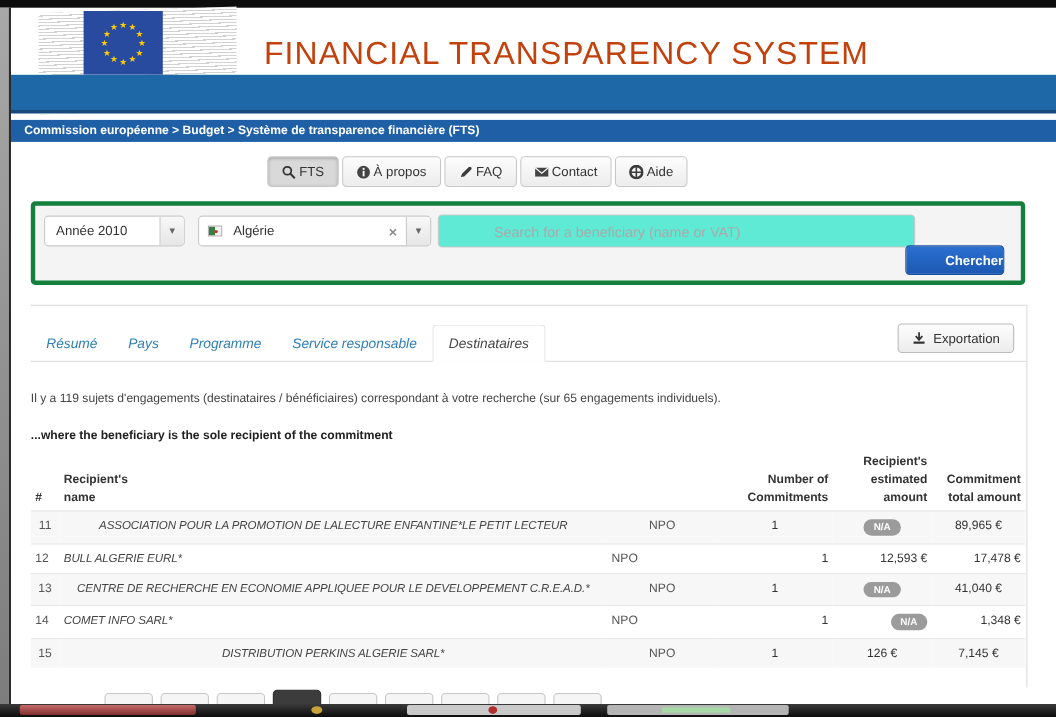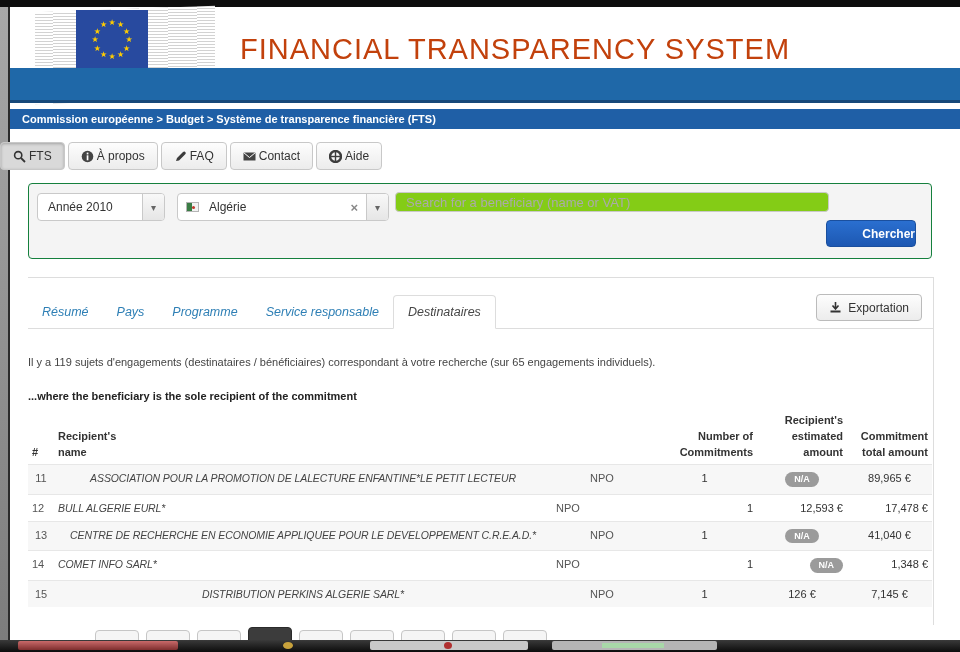--- a/index.html
+++ b/index.html
@@ -20,43 +20,43 @@
     font-size:9.5px; color:#3f3f3f; line-height:1.2; padding:3px 0 0 5px; }
   .app-title { position:absolute; left:240px; top:33px; font-size:29px; letter-spacing:1px;
     color:#c2410c; white-space:nowrap; }
 
   .band { position:absolute; left:10px; top:68px; width:950px; height:35px; background:#1f68a8;
     border-bottom:3px solid #17497a; }
   .breadcrumb { position:absolute; left:10px; top:109px; width:950px; height:20px; background:#1f5fa6;
     color:#fff; font-size:11px; font-weight:bold; line-height:20px; padding-left:12px; }
 
   
-  .nav-row { position:absolute; left:0; top:142px; width:868px; display:flex; gap:3px; }
+  .nav-row { position:absolute; left:0; top:142px; width:868px; display:flex; justify-content:center; gap:3px; }
   .pill { display:flex; align-items:center; gap:3px; padding:6px 12px; font-size:12px; color:#333;
     background:linear-gradient(#fdfdfd,#ececec); border:1px solid #c8c8c8; border-radius:4px; cursor:pointer; }
   .pill.active { background:#d9d9d9; box-shadow:inset 0 1px 3px rgba(0,0,0,.25); }
   .pill svg { display:block; }
 
   
   .filter-panel { position:absolute; left:28px; top:183px; width:904px; height:76px; background:#f4f4f4;
-    border:1px solid #15803d; border-radius:4px; }
+    border:4px solid #15803d; border-radius:4px; }
   .select { position:absolute; display:flex; align-items:center; background:#fff; border:1px solid #c9c9c9;
     border-radius:4px; height:28px; font-size:12px; color:#333; overflow:hidden; }
   .select .lbl { padding:0 10px; flex:1; white-space:nowrap; }
   .select .arrow-box { width:22px; height:100%; border-left:1px solid #c9c9c9;
     background:linear-gradient(#f8f8f8,#e6e6e6); color:#666; font-size:10px; display:flex;
     align-items:center; justify-content:center; cursor:pointer; }
   .select .clear-x { color:#888; font-weight:bold; font-size:13px; padding:0 8px; cursor:pointer; }
   .sel-year { left:8px; top:9px; width:128px; }
   .sel-country { left:148px; top:9px; width:212px; }
   .flag-ico { width:13px; height:10px; margin-left:8px; display:inline-block;
     background:linear-gradient(to right,#3a7d44 0 50%,#f2f2f2 50% 100%); border:1px solid #b5b5b5; position:relative; }
   .flag-ico:after { content:""; position:absolute; left:5px; top:3px; width:3px; height:3px; border-radius:50%; background:#c0392b; }
-  .search-box { position:absolute; left:366px; top:8px; width:434px; height:20px; background:#84cc16;
-    border:1px solid #c9c9c9; border-radius:4px; }
+  .search-box { position:absolute; left:366px; top:8px; width:434px; height:30px; background:#5eead4;
+    border:1px solid #c9c9c9; border-radius:4px;padding-left:40px; }
   .search-box input { width:100%; height:100%; border:0; outline:none; padding:0 10px; font-size:13px;
     font-family:"Liberation Sans", sans-serif; color:#333; background:transparent; }
   .search-box input::placeholder { color:#aaa; }
   .btn-chercher { position:absolute; right:15px; top:36px; width:90px; height:27px;
     background:linear-gradient(#2a6fd0,#1d58b2); color:#fff; font-size:12px; font-weight:bold;
     border:1px solid #1a4f9e; border-radius:4px; cursor:pointer; font-family:"Liberation Sans", sans-serif;text-align:right; }
 
   
   .rule-top { position:absolute; left:28px; top:277px; width:905px; height:1px; background:#ddd; }
   .rule-right { position:absolute; left:933px; top:277px; width:1px; height:348px; background:#ddd; }

